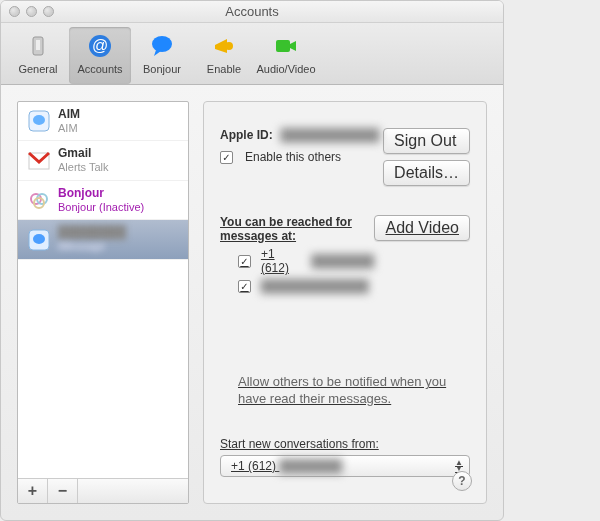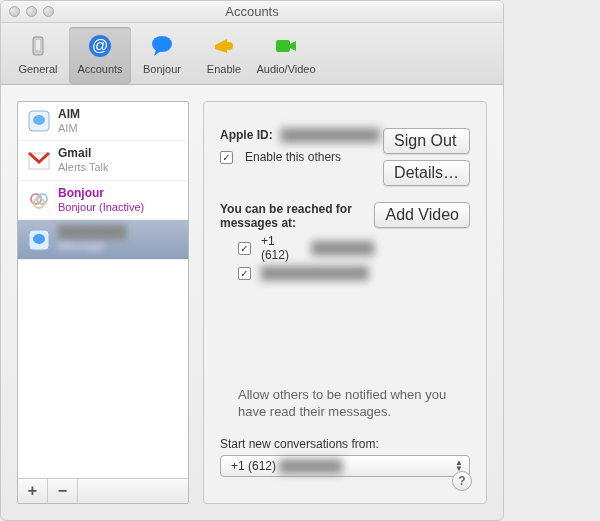--- a/index.html
+++ b/index.html
@@ -124,21 +124,21 @@
     background: linear-gradient(#ffffff,#e9e9e9);
     border: 1px solid #adadad;
     border-radius: 4px;
     padding: 3px 10px;
     font-size: 16px;
     box-shadow: 0 1px 0 rgba(255,255,255,.6) inset, 0 1px 1px rgba(0,0,0,.1);
     white-space: nowrap;
   }
   .checkbox { width:13px; height:13px; border:1px solid #888; border-radius:2px; background:#fff; display:inline-flex; align-items:center; justify-content:center; font-size:10px; color:#333; margin-right:4px; }
   .checkbox.checked::after { content:"✓"; }
-  .section { margin-top: 16px; }
+  .section { margin-top: 29px; text-decoration: underline; }
   .reach-item { display:flex; align-items:center; gap:6px; margin: 4px 0 4px 18px; }
   .subtext { color:#666; font-size:13px; margin-left:18px; line-height:1.3; max-width:300px; }
   .spacer { flex: 1; }
   .select {
     display: flex; align-items: center; justify-content: space-between;
     background: linear-gradient(#fff,#ececec);
     border: 1px solid #adadad; border-radius: 4px;
     padding: 3px 6px 3px 10px; width: 250px;
   }
   .select .stepper { display:flex; flex-direction:column; line-height:6px; font-size:8px; color:#555; }

